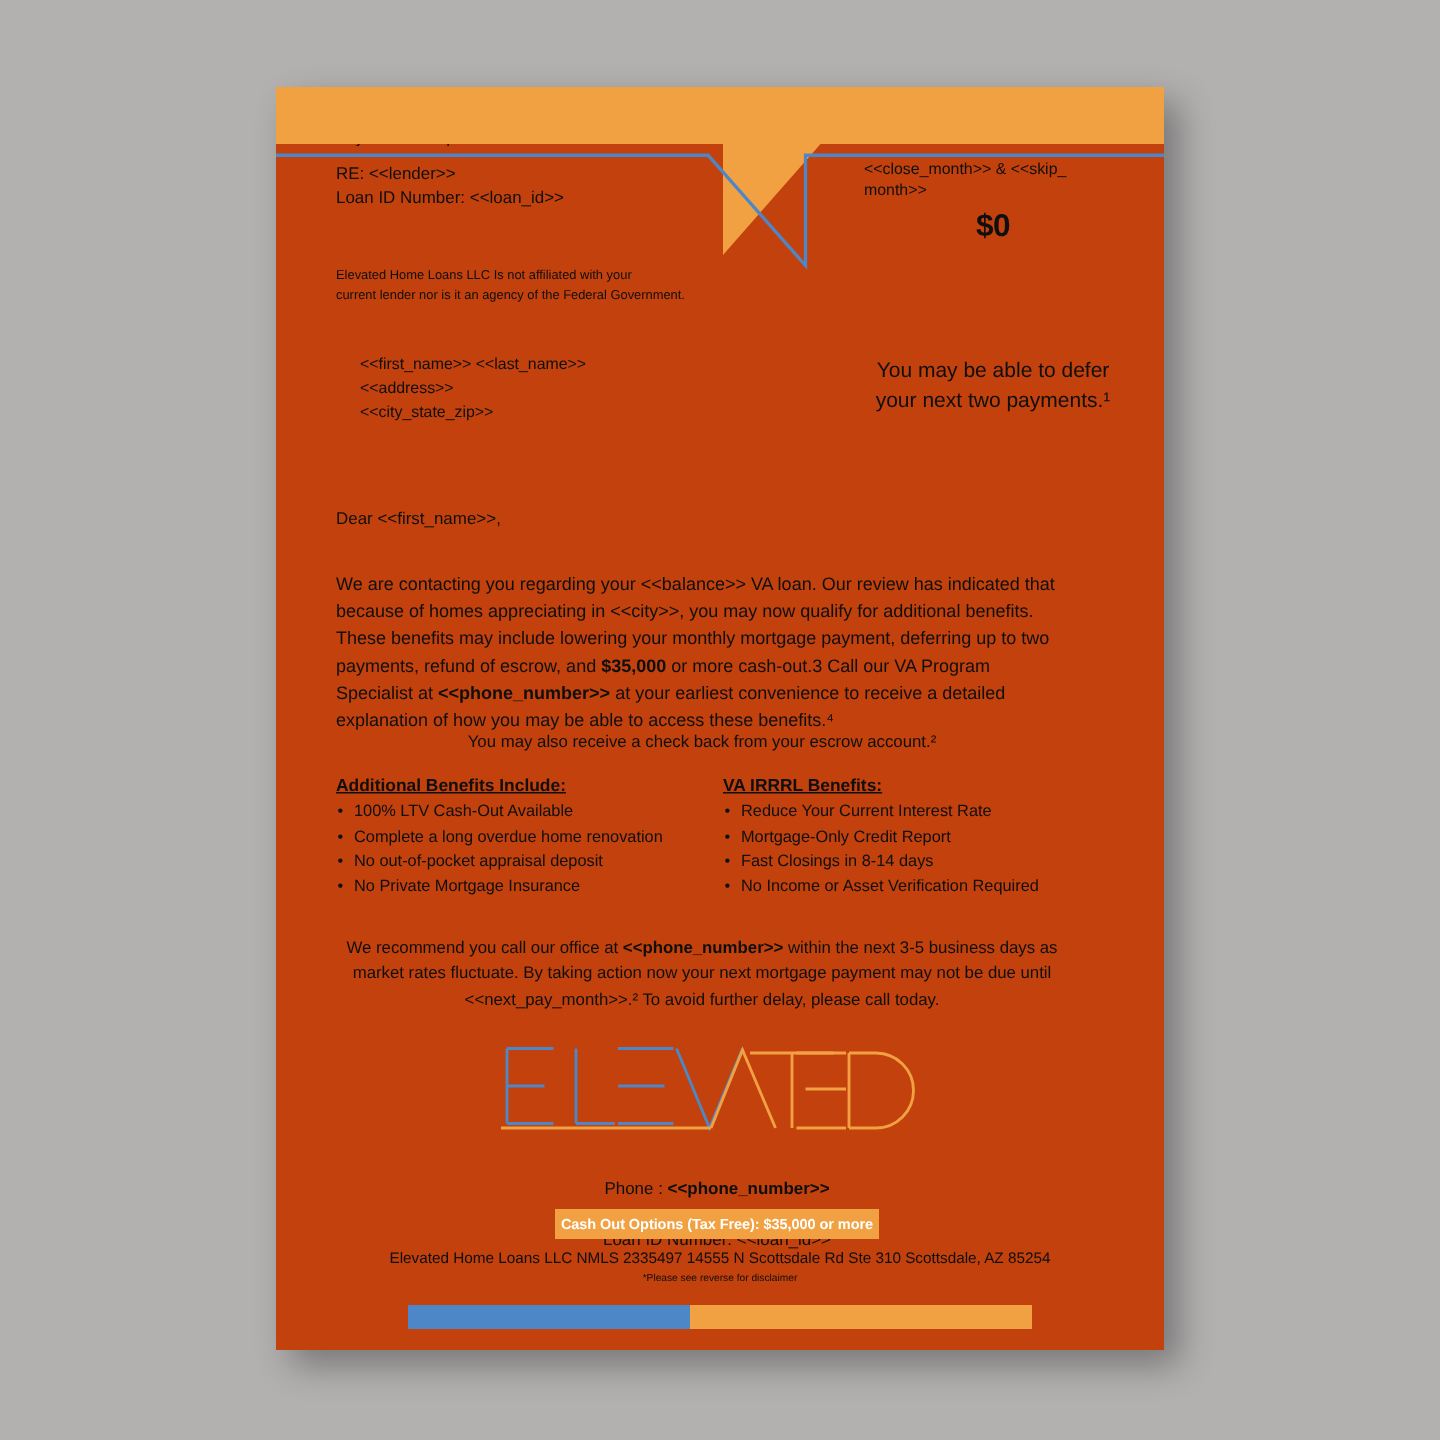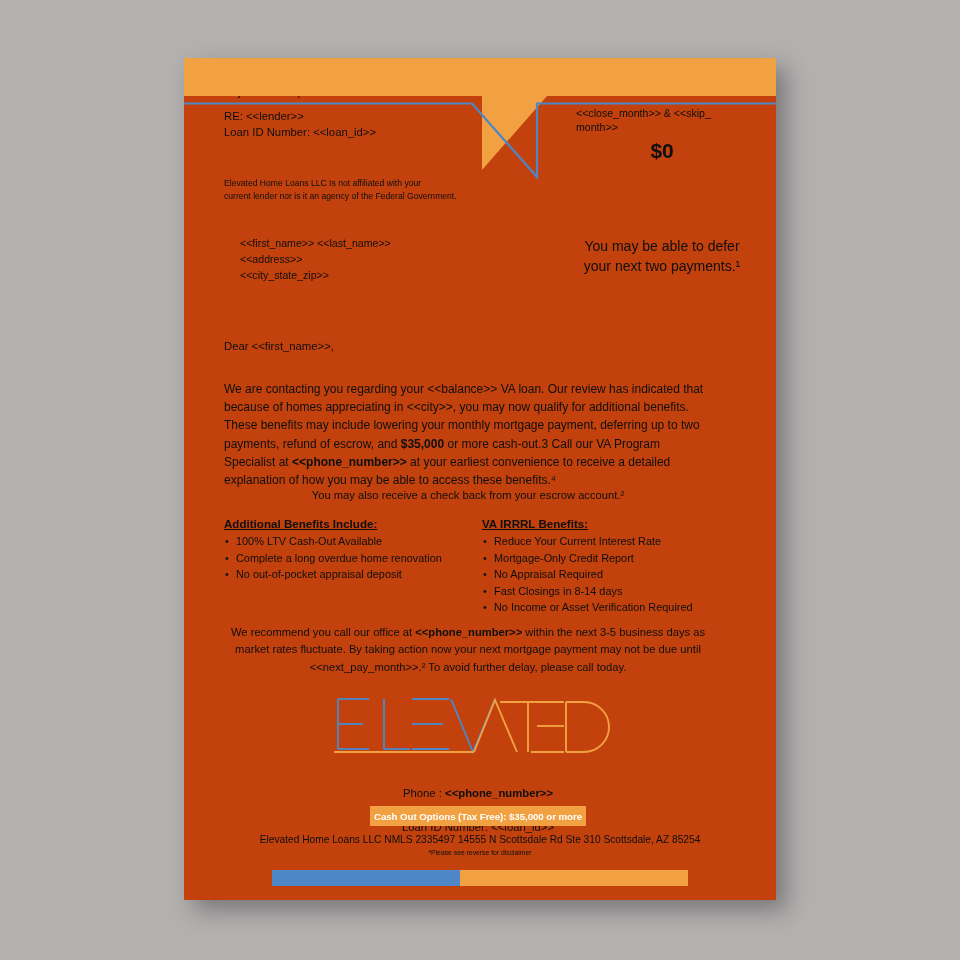--- a/index.html
+++ b/index.html
@@ -277,29 +277,29 @@
   </div>
 
   <div class="tx" id="escrow-note">You may also receive a check back from your escrow account.²</div>
 
   <div class="bencol" id="bencol-left">
     <div class="ben-head">Additional Benefits Include:</div>
     <ul class="ben-list">
       <li>100% LTV Cash-Out Available</li>
       <li>Complete a long overdue home renovation</li>
       <li>No out-of-pocket appraisal deposit</li>
+      <li>No Private Mortgage Insurance</li>
     </ul>
   </div>
 
   <div class="bencol" id="bencol-right">
     <div class="ben-head">VA IRRRL Benefits:</div>
     <ul class="ben-list">
       <li>Reduce Your Current Interest Rate</li>
       <li>Mortgage-Only Credit Report</li>
-      <li>No Appraisal Required</li>
       <li>Fast Closings in 8-14 days</li>
       <li>No Income or Asset Verification Required</li>
     </ul>
   </div>
 
   <div class="tx" id="recommend">
     <span>We recommend you call our office at </span><span class="b">&lt;&lt;phone_number&gt;&gt;</span><span> within the next 3-5 business days as market rates fluctuate. By taking action now your next mortgage payment may not be due until &lt;&lt;next_pay_month&gt;&gt;.² To avoid further delay, please call today.</span>
   </div>
 
   <div id="logo-wrap">

